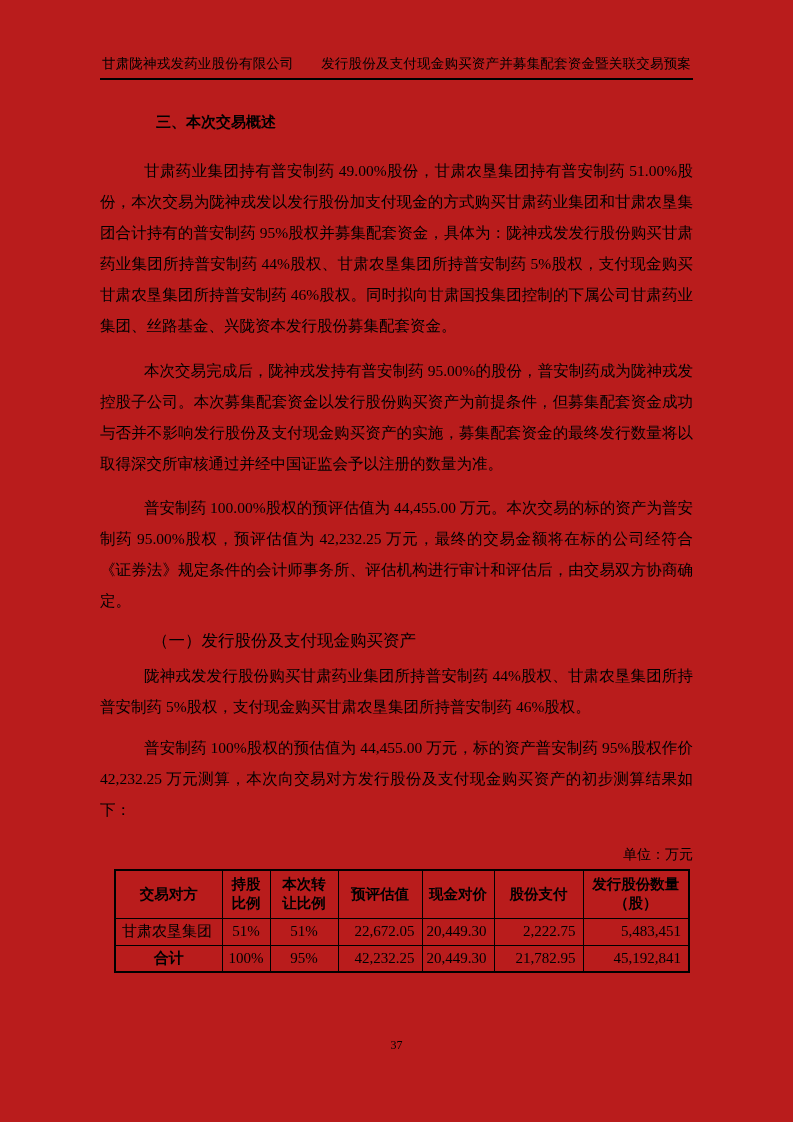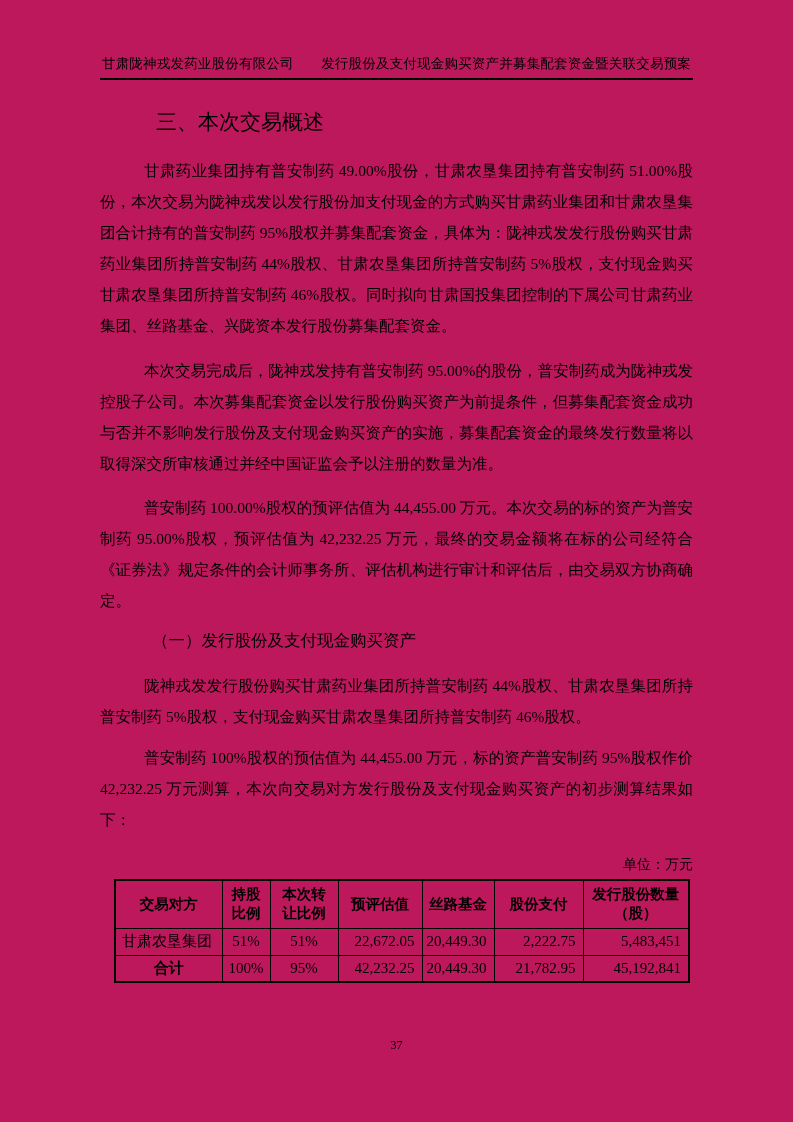--- a/index.html
+++ b/index.html
@@ -1,51 +1,51 @@
 <!DOCTYPE html>
 <html><head>
 <meta charset="utf-8">
 <style>
   html,body { margin:0; padding:0; background:#8a8a8a; }
   .page {
     position:relative;
     width:793px; height:1122px;
     margin:0 auto;
-    background:#be185d;
+    background:#b91c1c;
     box-sizing:border-box;
     padding:55px 100px 0 100px;
     font-family:"Liberation Serif","DejaVu Serif",serif;
     color:#000;
     overflow:hidden;
   }
   .running-header {
     font-size:13.5px;
     text-align:center;
     white-space:nowrap;
     letter-spacing:0.2px;
     padding-bottom:5px;
     border-bottom:2px solid #000;
   }
   .section-title {
     margin:29px 0 0 56px;
     font-family:"Liberation Sans","DejaVu Sans",sans-serif;
-    font-weight:normal;
-    font-size:21px;
+    font-weight:bold;
+    font-size:15px;
     line-height:26px;
   }
   .body-para {
     margin:14px 0 0 0;
     font-size:15.5px;
     line-height:31px;
     text-align:justify;
     text-indent:44px;
   }
   .mt20 { margin-top:20px; }
   .mt13 { margin-top:13px; }
-  .mt18 { margin-top:18px; }
+  .mt18 { margin-top:8px; }
   .mt10 { margin-top:10px; }
   .subsection-title {
     margin:14px 0 0 52px;
     font-size:16.5px;
     font-weight:normal;
     line-height:22px;
   }
   .unit-label {
     margin-top:21px;
     font-size:14px;
@@ -127,21 +127,21 @@
         <col style="width:106px">
     </colgroup>
     <thead>
       <tr>
         <th>交易对方</th>
         <th>持股
 比例</th>
         <th>本次转
 让比例</th>
         <th>预评估值</th>
-        <th>丝路基金</th>
+        <th>现金对价</th>
         <th>股份支付</th>
         <th>发行股份数量
 （股）</th>
       </tr>
     </thead>
     <tbody>
       <tr>
         <td class="c-name">甘肃农垦集团</td>
         <td class="c-pct">51%</td>
         <td class="c-pct">51%</td>

